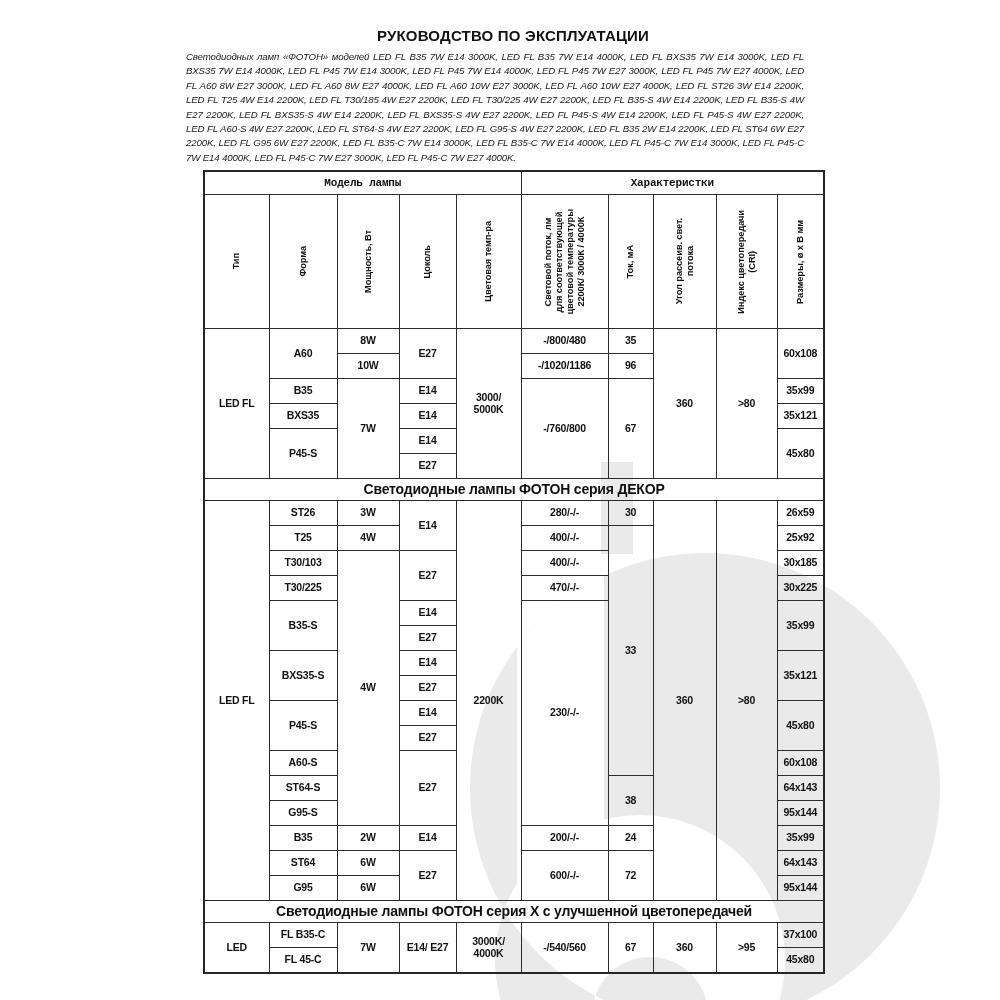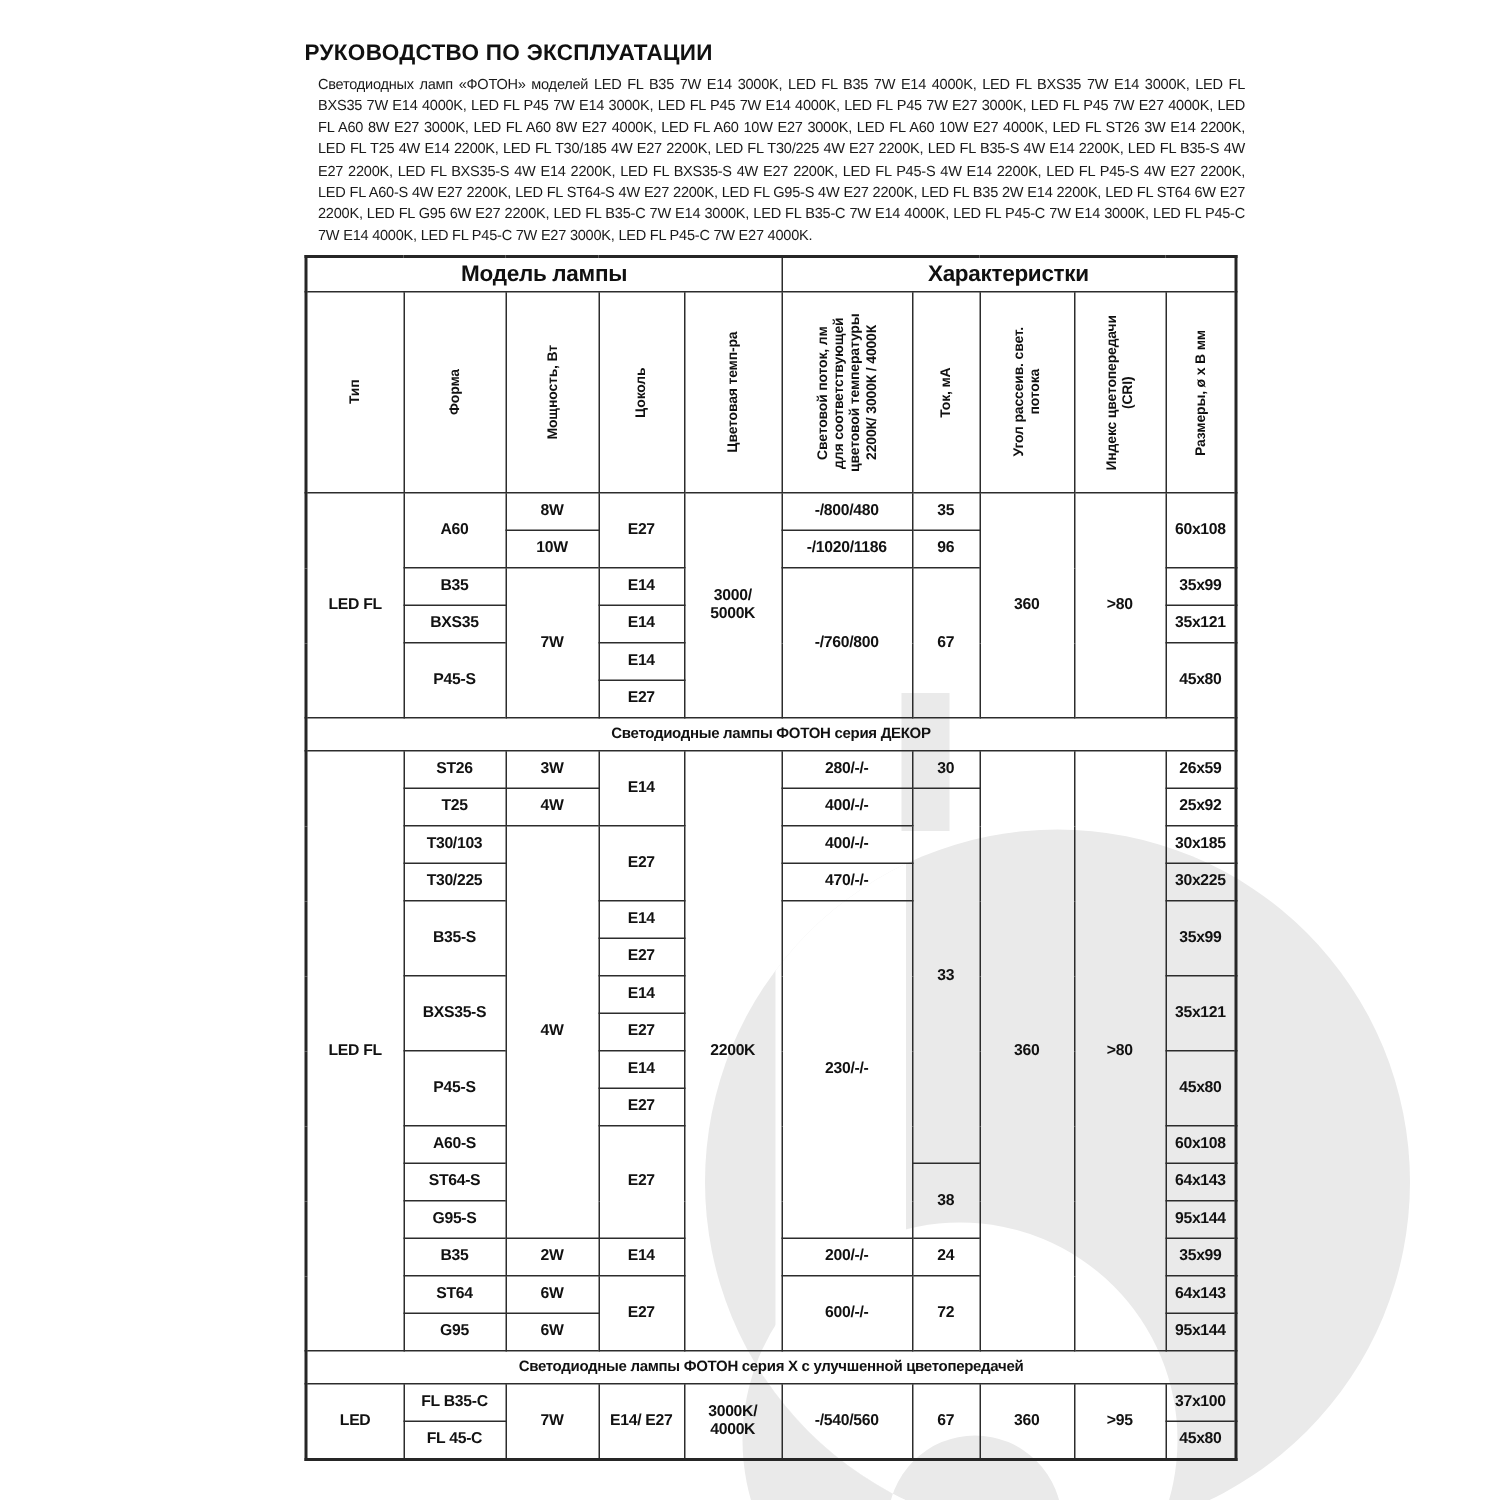--- a/index.html
+++ b/index.html
@@ -6,44 +6,44 @@
   body{
     width:1000px;height:1000px;position:relative;background:#ffffff;
     font-family:"Liberation Sans","DejaVu Sans",sans-serif;color:#161616;
     overflow:hidden;
   }
   #watermark{position:absolute;left:0;top:0;z-index:0;}
   #content{position:absolute;left:0;top:0;z-index:1;width:1000px;}
 
   .title{
     position:absolute;left:203px;top:27px;width:620px;
-    text-align:left;font-size:15px;font-weight:700;letter-spacing:0.2px;
+    text-align:center;font-size:15px;font-weight:700;letter-spacing:0.2px;
     color:#111;
   }
   .intro{
-    position:absolute;left:212px;top:50px;width:618px;
+    position:absolute;left:186px;top:50px;width:618px;
     font-size:9.7px;line-height:14.4px;text-align:justify;
-    letter-spacing:-0.15px;color:#1a1a1a;font-weight:500;
+    letter-spacing:-0.15px;color:#1a1a1a;font-weight:500;font-style:italic;
   }
 
   table.lamps{
     position:absolute;left:203px;top:170px;width:620px;
     border-collapse:collapse;table-layout:fixed;
     border:2px solid #262626;
   }
   table.lamps td{
     border:1.5px solid #2c2c2c;
     text-align:center;vertical-align:middle;
     font-size:10.5px;font-weight:700;letter-spacing:-0.2px;
     padding:0;white-space:pre-line;line-height:1.12;color:#111;
     overflow:hidden;
   }
-  tr.gh td{height:22px;font-size:15px;}
+  tr.gh td{height:22px;font-size:11px;font-family:Liberation Mono, monospace;}
   tr.r  td{height:24px;}
-  tr.sh td{height:21px;font-size:10px;}
+  tr.sh td{height:21px;font-size:14px;}
   td.vh{height:133px;}
   .vwrap{display:flex;width:100%;height:133px;align-items:center;justify-content:center;}
   .vtext{
     writing-mode:vertical-rl;transform:rotate(180deg);
     white-space:pre-line;text-align:center;
     font-size:9.3px;font-weight:700;line-height:1.18;letter-spacing:-0.1px;
   }
 </style>
 </head>
 <body>

